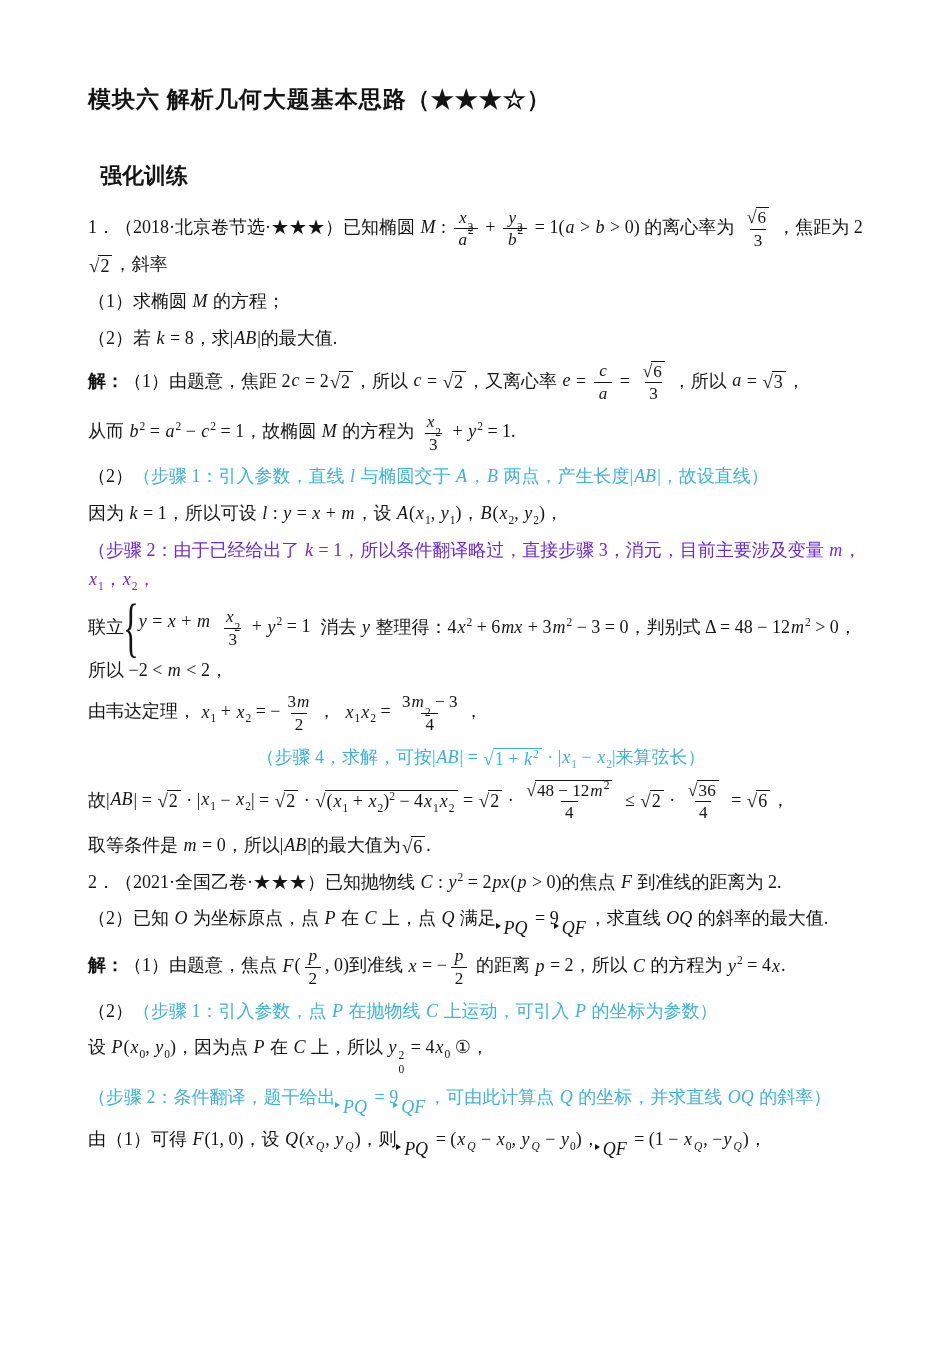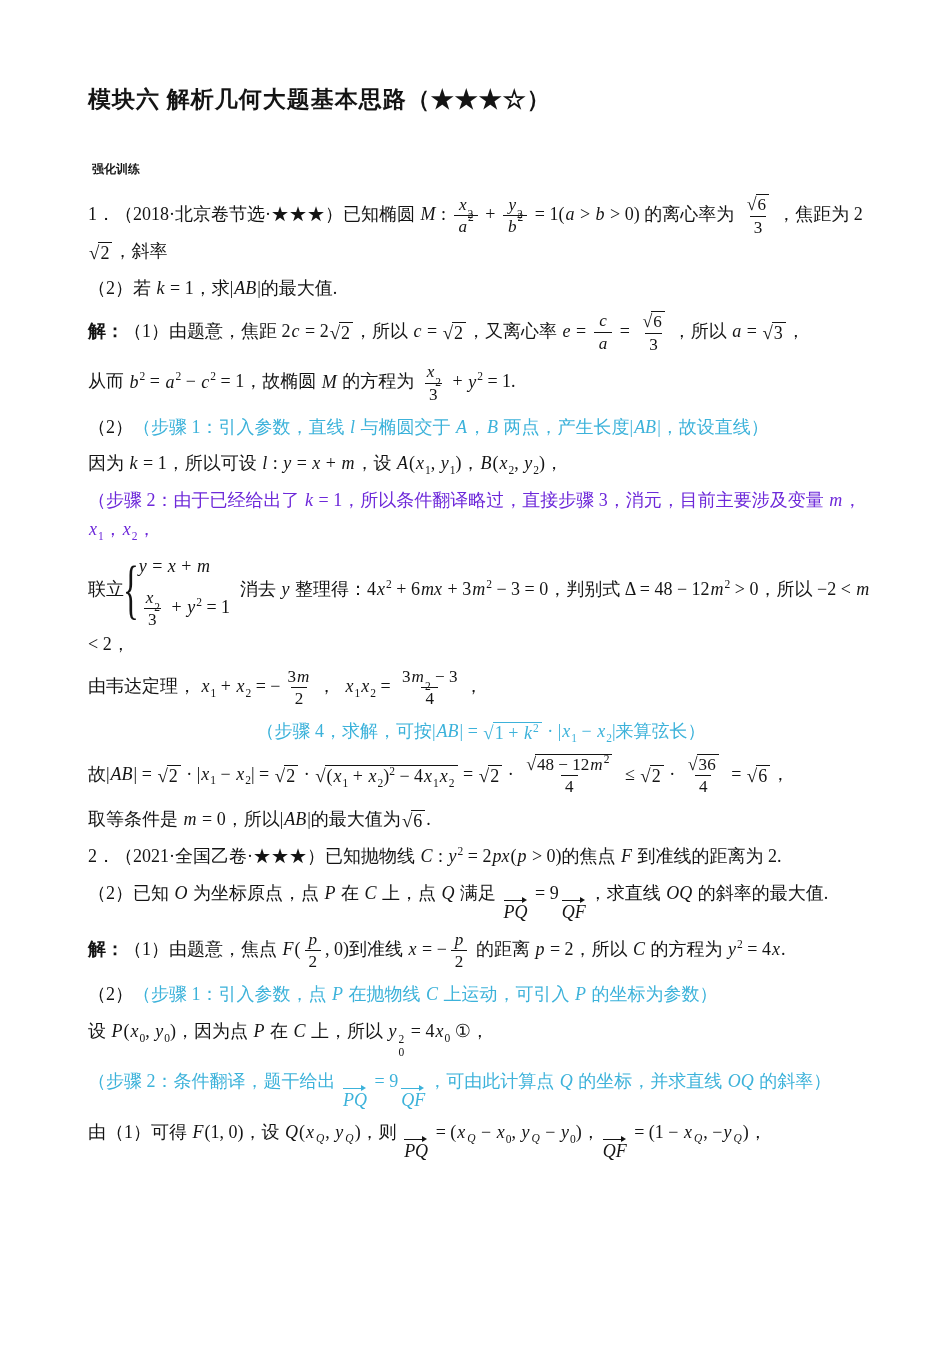--- a/index.html
+++ b/index.html
@@ -1,43 +1,43 @@
 <!DOCTYPE html>
 <html><head>
 <meta charset="utf-8">
 <style>
   html,body{margin:0;padding:0;background:#e8e8e8;}
   .page{position:relative;width:950px;height:1345px;background:#ffffff;
         font-family:"Liberation Serif","DejaVu Serif",serif;color:#141414;overflow:hidden;margin:0 auto;}
   #doc{position:relative;z-index:1;padding:84px 76px 0 88px;}
   .b-title{text-align:left;font-size:23px;font-weight:700;letter-spacing:1px;margin:0 0 46px;}
-  .b-heading{font-family:"Liberation Sans","DejaVu Sans",sans-serif;font-size:12px;font-weight:700;margin:0 4px 16px;}
+  .b-heading{font-family:"Liberation Sans","DejaVu Sans",sans-serif;font-size:22px;font-weight:700;margin:0 12px 16px;}
   .b-para{font-size:18px;line-height:1.6;margin:0 0 8px;}
   .tx{white-space:pre-wrap;}
   .it{font-style:italic;padding:0 1px;}
   .bd{font-weight:700;}
   sup.sp{font-size:11.5px;line-height:0;}
   sub.sb{font-size:11.5px;line-height:0;}
   .frac{display:inline-flex;flex-direction:column;align-items:center;vertical-align:middle;
         margin:0 3px;line-height:1.15;font-size:0.95em;text-align:center;}
   .frac>.num{padding:0 4px 1px;display:inline-flex;align-items:flex-end;}
   .frac>.den{border-top:1.4px solid currentColor;padding:1px 4px 0;display:inline-flex;}
   .sqrt{display:inline-flex;align-items:flex-start;vertical-align:-2px;margin:0 1px;line-height:1.15;}
   .sqrt>.rad{line-height:1.15;font-size:1.05em;}
   .sqrt>.rcd{border-top:1.4px solid currentColor;padding:0 3px 0 2px;margin-left:-1px;line-height:1.15;}
-  .vec{display:inline-flex;flex-direction:column;vertical-align:-4px;margin:0 2px;line-height:1.05;}
+  .vec{display:inline-flex;flex-direction:row;vertical-align:-4px;margin:0 2px;line-height:1.05;}
   .vec>.vec-arrow{position:relative;height:9px;align-self:stretch;}
   .vec>.vec-arrow::before{content:"";position:absolute;left:1px;right:4px;bottom:2px;border-top:1.3px solid currentColor;}
   .vec>.vec-arrow::after{content:"";position:absolute;right:-1px;bottom:-0.6px;width:0;height:0;
         border:3.4px solid transparent;border-left:5.5px solid currentColor;}
   .vec>.vec-body{padding:0 1px;}
   .cases{display:inline-flex;align-items:center;vertical-align:middle;margin:0 10px 0 2px;}
   .cases>.brace{font-size:66px;font-weight:300;line-height:0.82;transform:scaleX(0.5);
         margin:0 -9px 0 -11px;position:relative;top:-2px;}
-  .cases>.rows{display:inline-flex;flex-direction:column;gap:7px;}
+  .cases>.rows{display:inline-flex;flex-direction:row;gap:7px;}
   .crow{white-space:nowrap;}
   .ss{display:inline-flex;flex-direction:column;align-items:flex-start;font-size:11.5px;
         line-height:1;vertical-align:-6px;margin:0 2px 0 1px;gap:2px;}
   .watermark{position:absolute;left:283px;top:666px;z-index:0;font-size:25px;letter-spacing:2px;
         color:rgba(70,70,70,0.13);white-space:nowrap;font-family:"Liberation Serif","DejaVu Serif",serif;}
 </style>
 </head>
 <body>
 
 <div class="page">
@@ -69,21 +69,22 @@
               <span class="rcd"><span class="tx">6</span></span>
             </span>
           </span>
           <span class="den">
             <span class="tx">3</span>
           </span>
         </span><span class="tx">，焦距为 2</span><span class="sqrt">
           <span class="rad">√</span>
           <span class="rcd"><span class="tx">2</span></span>
         </span><span class="tx">，斜率</span></div>
-      <div class="b-para"><span class="tx">（2）若 </span><span class="tx it">k</span><span class="tx"> = 1，求|</span><span class="tx it">AB</span><span class="tx">|的最大值.</span></div>
+      <div class="b-para"><span class="tx">（1）求椭圆 </span><span class="tx it">M</span><span class="tx"> 的方程；</span></div>
+      <div class="b-para"><span class="tx">（2）若 </span><span class="tx it">k</span><span class="tx"> = 8，求|</span><span class="tx it">AB</span><span class="tx">|的最大值.</span></div>
       <div class="b-para" style="margin-top: 8px;"><span class="tx bd">解：</span><span class="tx">（1）由题意，焦距 2</span><span class="tx it">c</span><span class="tx"> = 2</span><span class="sqrt">
           <span class="rad">√</span>
           <span class="rcd"><span class="tx">2</span></span>
         </span><span class="tx">，所以 </span><span class="tx it">c</span><span class="tx"> = </span><span class="sqrt">
           <span class="rad">√</span>
           <span class="rcd"><span class="tx">2</span></span>
         </span><span class="tx">，又离心率 </span><span class="tx it">e</span><span class="tx"> = </span><span class="frac">
           <span class="num">
             <span class="tx it">c</span>
           </span>

